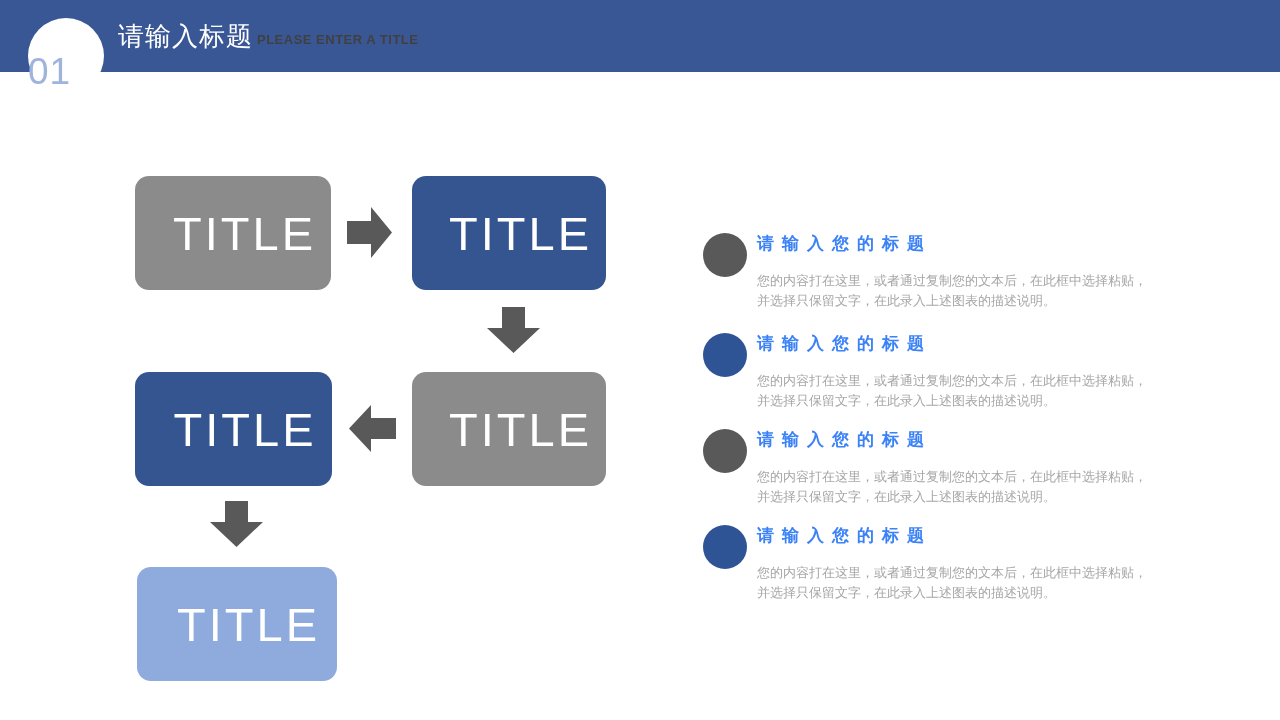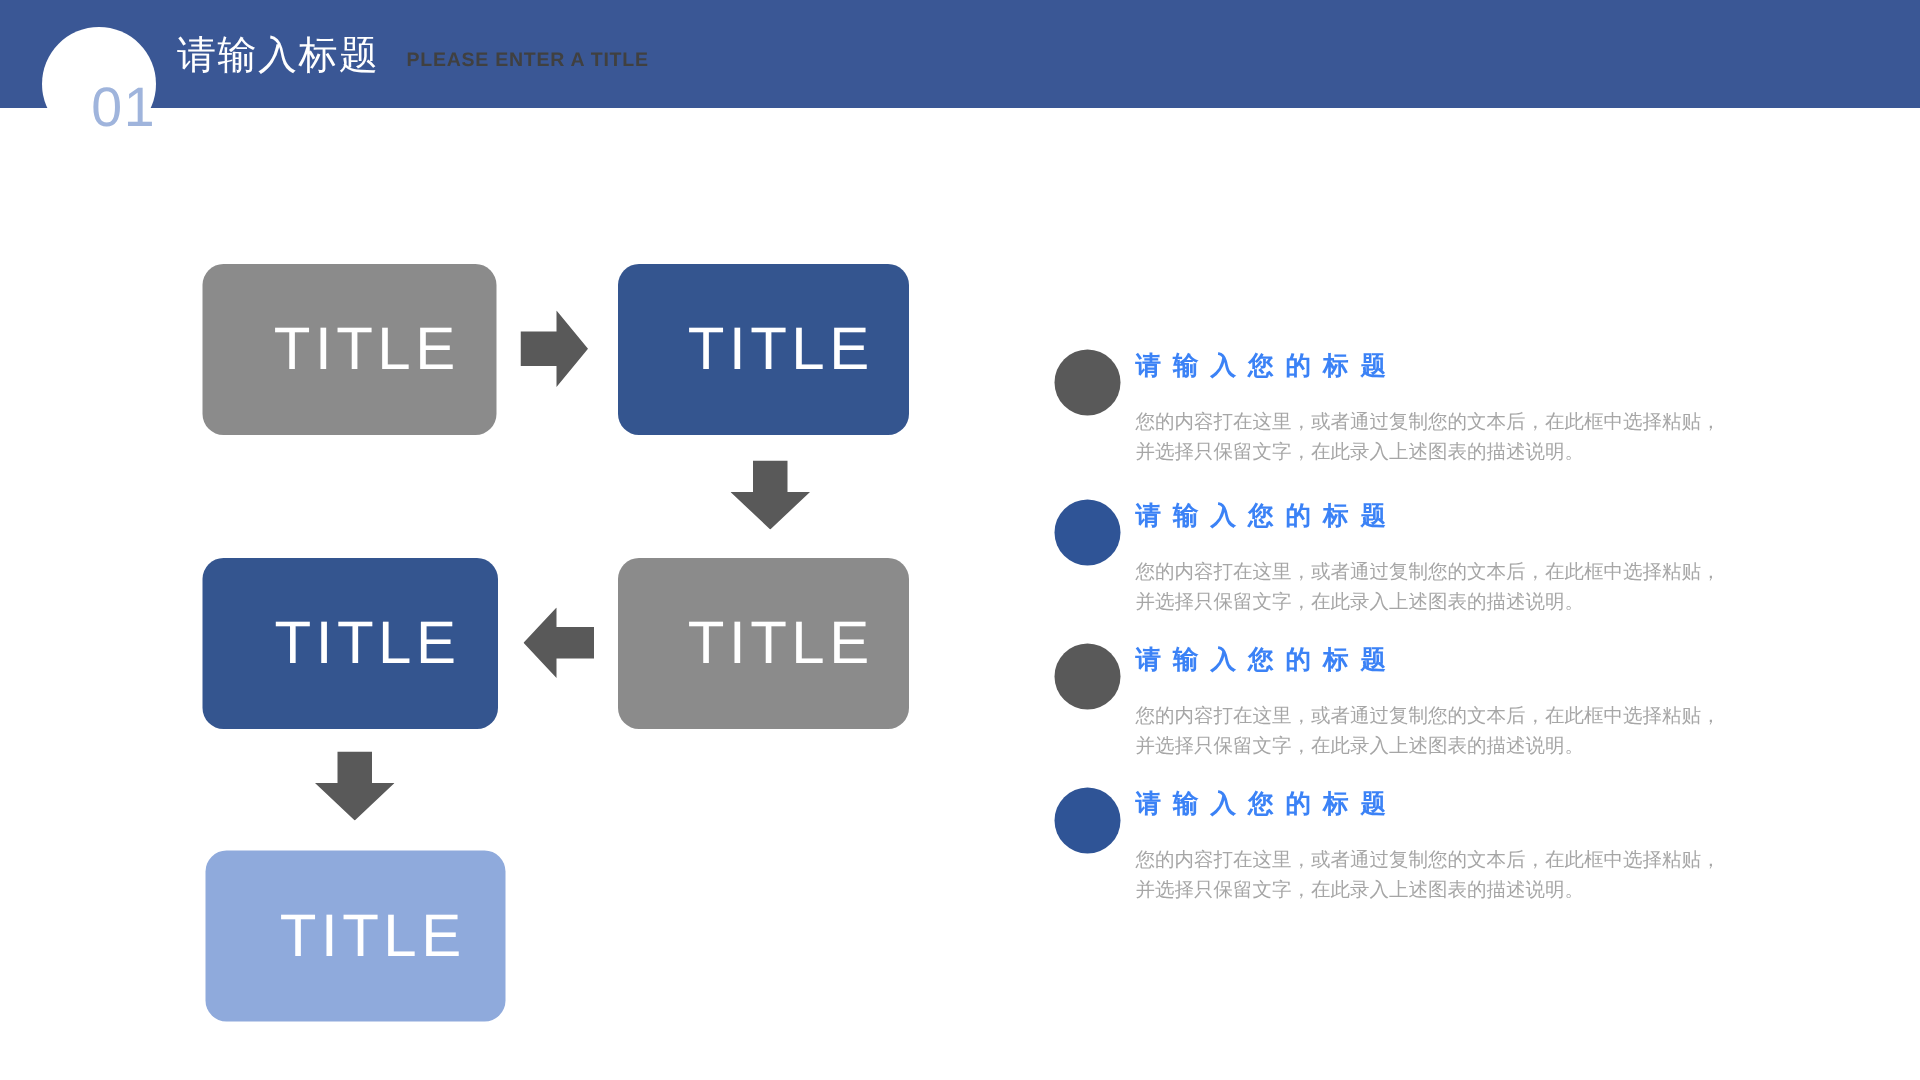--- a/index.html
+++ b/index.html
@@ -8,38 +8,38 @@
   .slide { position: relative; width: 1280px; height: 720px; background: #ffffff; overflow: hidden; }
 
   
   .header-bar {
     position: absolute; left: 0; top: 0; width: 1280px; height: 72px;
     background: #3A5795;
   }
   .circle-badge {
     position: absolute; left: 28px; top: 18px; width: 76px; height: 76px;
     border-radius: 50%; background: #ffffff; z-index: 2;
-    display: flex; align-items: flex-end; justify-content: flex-end;
+    display: flex; align-items: flex-end; justify-content: flex-start;
   }
   .circle-badge span {
     font-size: 37px; font-weight: 300; color: #9FB4DC; line-height: 1; padding-bottom: 4px;
     letter-spacing: 1px;
   }
   .header-text {
     position: absolute; left: 118px; top: 0; height: 72px; z-index: 3;
-    display: flex; align-items: center; gap: 18px;
+    display: flex; align-items: center; gap: 4px;
   }
   .header-title { font-size: 26px; font-weight: 400; color: #ffffff; letter-spacing: 1px; }
   .header-subtitle { font-size: 13px; font-weight: 700; color: #404040; letter-spacing: 0.5px; margin-top: 7px; }
 
   
   .flow-box {
     position: absolute; border-radius: 14px;
     display: flex; align-items: center; justify-content: center;
-    color: #ffffff; font-size: 40px; font-weight: 300; letter-spacing: 3px; padding-left: 23px;
+    color: #ffffff; font-size: 47px; font-weight: 300; letter-spacing: 3px; padding-left: 23px;
   }
   .flow-gray  { background: #8B8B8B; }
   .flow-blue  { background: #34558F; }
   .flow-light { background: #8FAADC; }
 
   .box-1 { left: 135px; top: 176px; width: 196px; height: 114px; }
   .box-2 { left: 412px; top: 176px; width: 194px; height: 114px; }
   .box-3 { left: 135px; top: 372px; width: 197px; height: 114px; }
   .box-4 { left: 412px; top: 372px; width: 194px; height: 114px; }
   .box-5 { left: 137px; top: 567px; width: 200px; height: 114px; }

